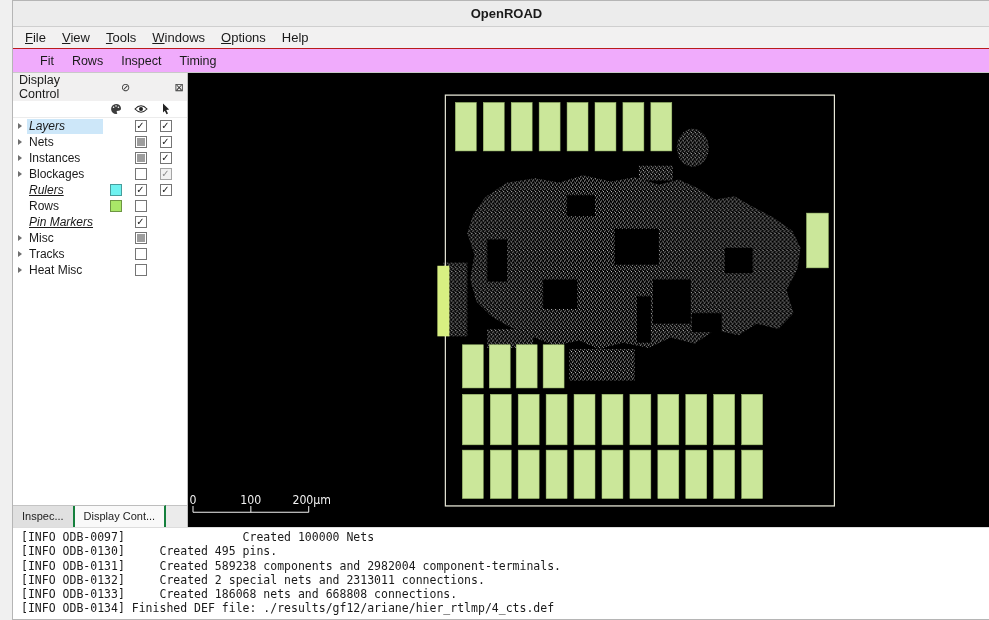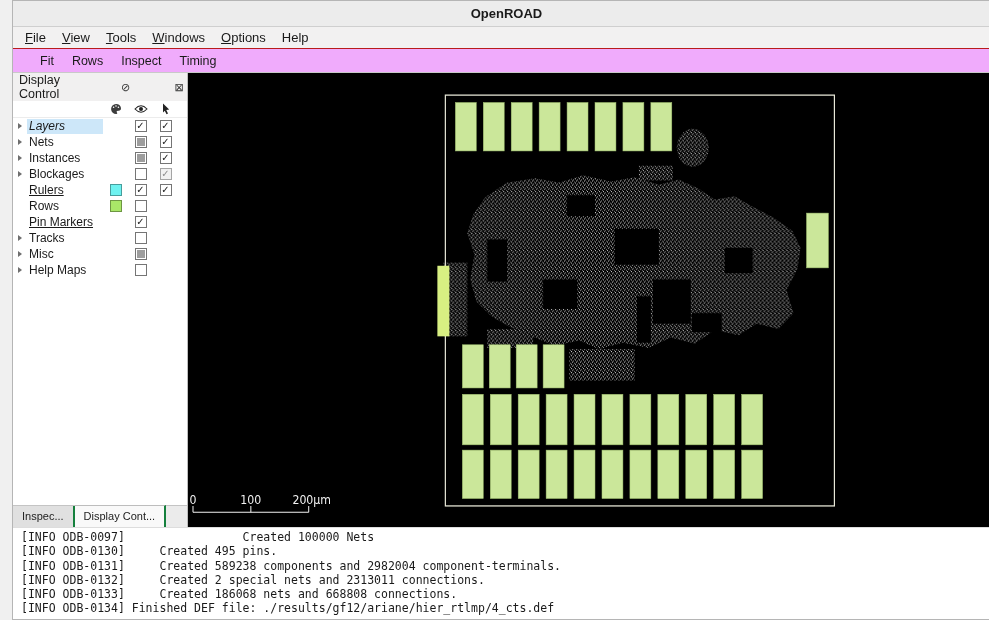--- a/index.html
+++ b/index.html
@@ -57,21 +57,21 @@
   .trow { height: 16px; }
   .tlabelcell { display: flex; align-items: center; height: 16px; padding-left: 2px; }
   .arrow {
     width: 0; height: 0; flex: 0 0 auto;
     border-left: 4px solid #6e6e6e; border-top: 3.5px solid transparent; border-bottom: 3.5px solid transparent;
     margin: 0 5px 0 3px;
   }
   .arrow.hidden { visibility: hidden; }
   .tlabel { flex: 1 1 auto; padding: 0 2px; line-height: 15px; white-space: nowrap; }
   .tlabel.sel { background: #cde7f9; font-style: italic; }
-  .tlabel.und { text-decoration: underline; }
+  .tlabel.und { text-decoration: underline; font-style: italic; }
   .swatch { width: 12px; height: 12px; border: 1px solid rgba(0,0,0,0.35); }
   .cb {
     width: 12px; height: 12px; border: 1px solid #757575; background: #ffffff;
     display: flex; align-items: center; justify-content: center;
     font-size: 10px; line-height: 1; color: #1a1a1a;
   }
   .cb.disabled-checked { border-color: #a5a5a5; color: #8d8d8d; background: #f1f1f1; }
   .pfill { width: 8px; height: 8px; background: #9d9d9d; }
 
   .panel-tabs {
@@ -253,45 +253,45 @@
             </div>
             <div class="tcol"></div>
             <div class="tcol">
               <span class="cb checked">✓</span>
             </div>
             <div class="tcol"></div>
           </div>
           <div class="trow">
             <div class="tlabelcell">
               <span class="arrow"></span>
-              <span class="tlabel">Tracks</span>
-            </div>
-            <div class="tcol"></div>
-            <div class="tcol">
-              <span class="cb empty"></span>
-            </div>
-            <div class="tcol"></div>
-          </div>
-          <div class="trow">
-            <div class="tlabelcell">
-              <span class="arrow"></span>
               <span class="tlabel">Misc</span>
             </div>
             <div class="tcol"></div>
             <div class="tcol">
               <span class="cb partial">
                 <span class="pfill"></span>
               </span>
             </div>
             <div class="tcol"></div>
           </div>
           <div class="trow">
             <div class="tlabelcell">
               <span class="arrow"></span>
-              <span class="tlabel">Help Maps</span>
+              <span class="tlabel">Tracks</span>
+            </div>
+            <div class="tcol"></div>
+            <div class="tcol">
+              <span class="cb empty"></span>
+            </div>
+            <div class="tcol"></div>
+          </div>
+          <div class="trow">
+            <div class="tlabelcell">
+              <span class="arrow"></span>
+              <span class="tlabel">Heat Misc</span>
             </div>
             <div class="tcol"></div>
             <div class="tcol">
               <span class="cb empty"></span>
             </div>
             <div class="tcol"></div>
           </div>
         </div>
 
       <div class="panel-tabs">

